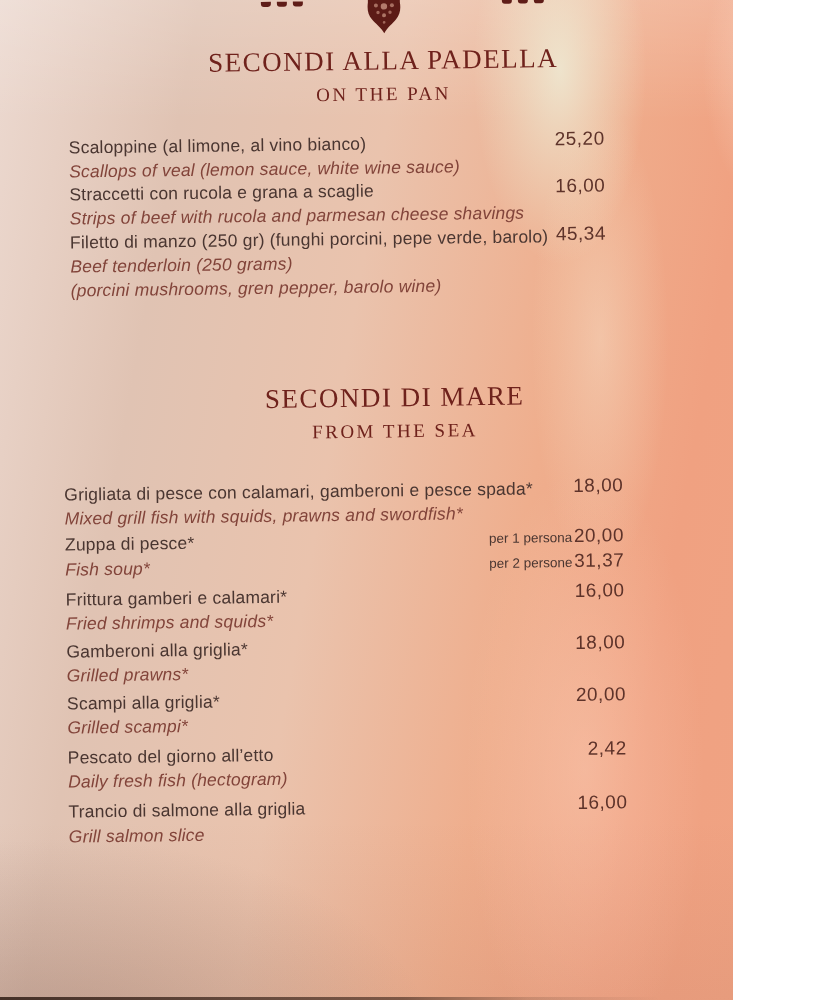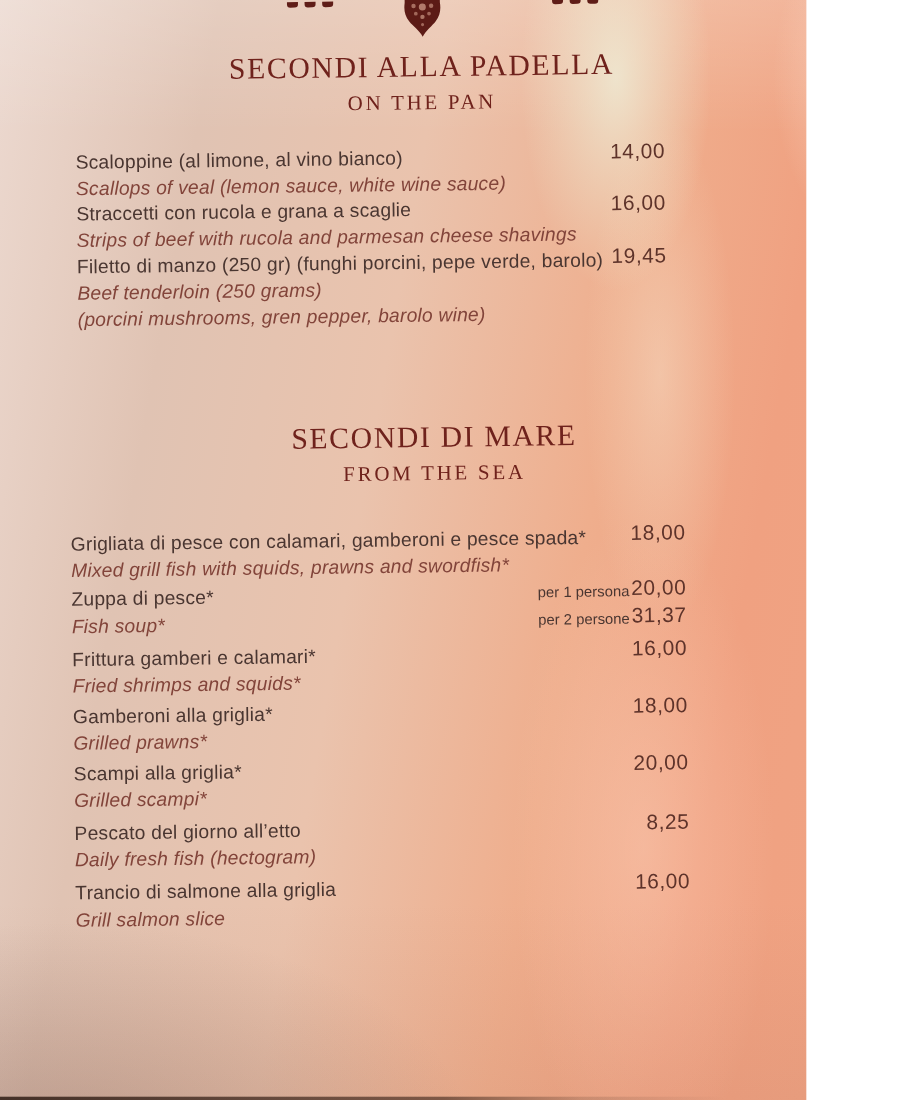--- a/index.html
+++ b/index.html
@@ -67,37 +67,37 @@
     </svg>
 
     <div class="sec-head" style="top:44px; left:-27px">
       <div class="sec-title">SECONDI ALLA PADELLA</div>
       <div class="sec-sub">ON THE PAN</div>
     </div>
 
     <div class="sec s1">
       <div class="row" style="top:133px">
         <span class="name">Scaloppine (al limone, al vino bianco)</span>
-        <span class="price">14,00</span>
+        <span class="price">25,20</span>
       </div>
       <div class="row" style="top:157px">
         <span class="transl">Scallops of veal (lemon sauce, white wine sauce)</span>
       </div>
 
       <div class="row" style="top:180px">
         <span class="name">Straccetti con rucola e grana a scaglie</span>
         <span class="price">16,00</span>
       </div>
       <div class="row" style="top:204px">
         <span class="transl">Strips of beef with rucola and parmesan cheese shavings</span>
       </div>
 
       <div class="row" style="top:228px">
         <span class="name">Filetto di manzo (250 gr) (funghi porcini, pepe verde, barolo)</span>
-        <span class="price">19,45</span>
+        <span class="price">45,34</span>
       </div>
       <div class="row" style="top:252px">
         <span class="transl">Beef tenderloin (250 grams)</span>
       </div>
       <div class="row" style="top:276px">
         <span class="transl">(porcini mushrooms, gren pepper, barolo wine)</span>
       </div>
     </div>
 
     <div class="sec-head" style="top:381px; left:-20px">
@@ -144,21 +144,21 @@
       <div class="row" style="top:689px">
         <span class="name">Scampi alla griglia*</span>
         <span class="price">20,00</span>
       </div>
       <div class="row" style="top:713px">
         <span class="transl">Grilled scampi*</span>
       </div>
 
       <div class="row" style="top:743px">
         <span class="name">Pescato del giorno all’etto</span>
-        <span class="price">8,25</span>
+        <span class="price">2,42</span>
       </div>
       <div class="row" style="top:767px">
         <span class="transl">Daily fresh fish (hectogram)</span>
       </div>
 
       <div class="row" style="top:797px">
         <span class="name">Trancio di salmone alla griglia</span>
         <span class="price">16,00</span>
       </div>
       <div class="row" style="top:822px">

